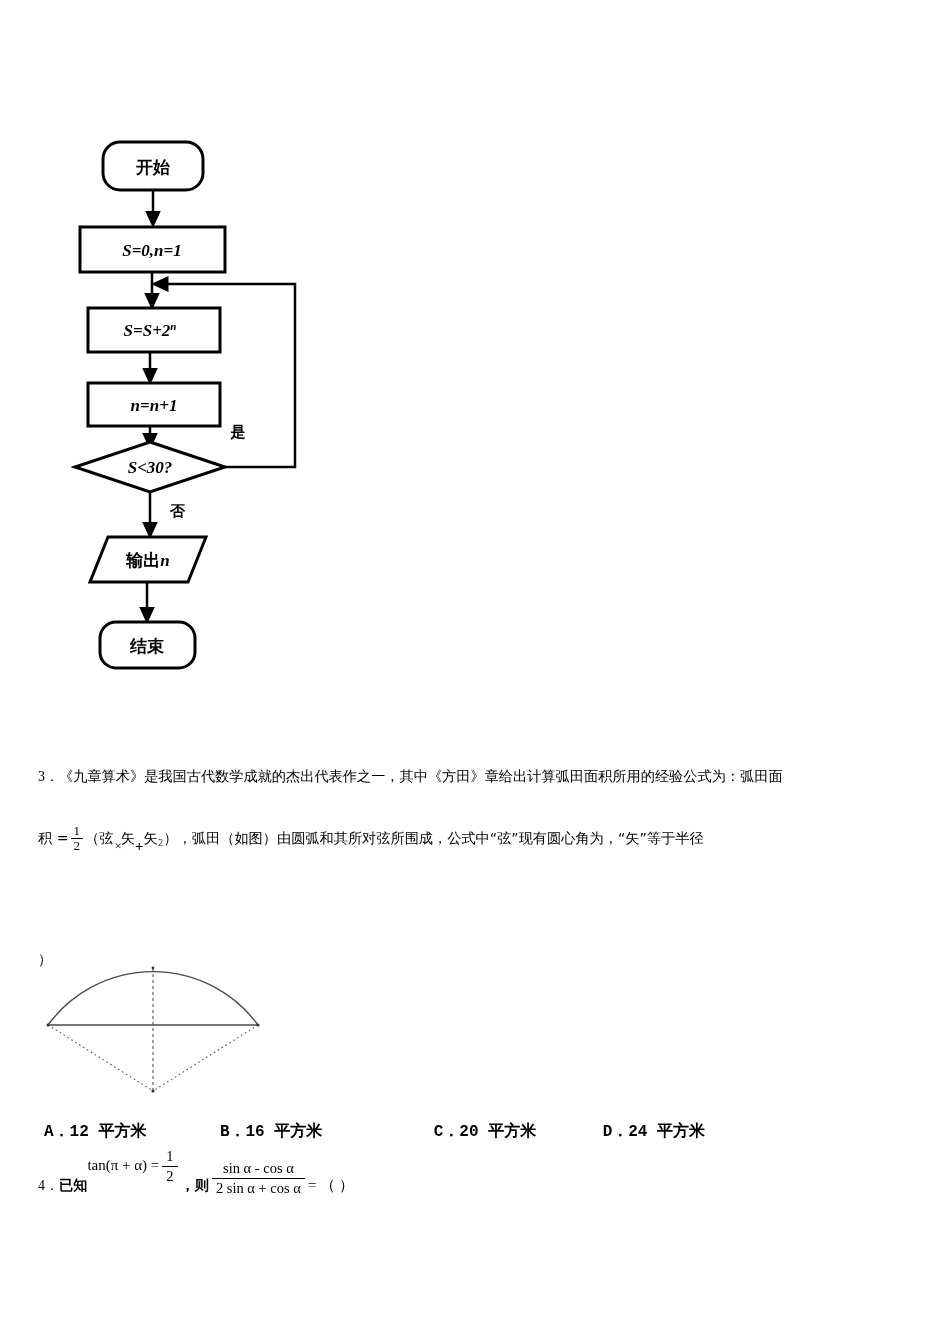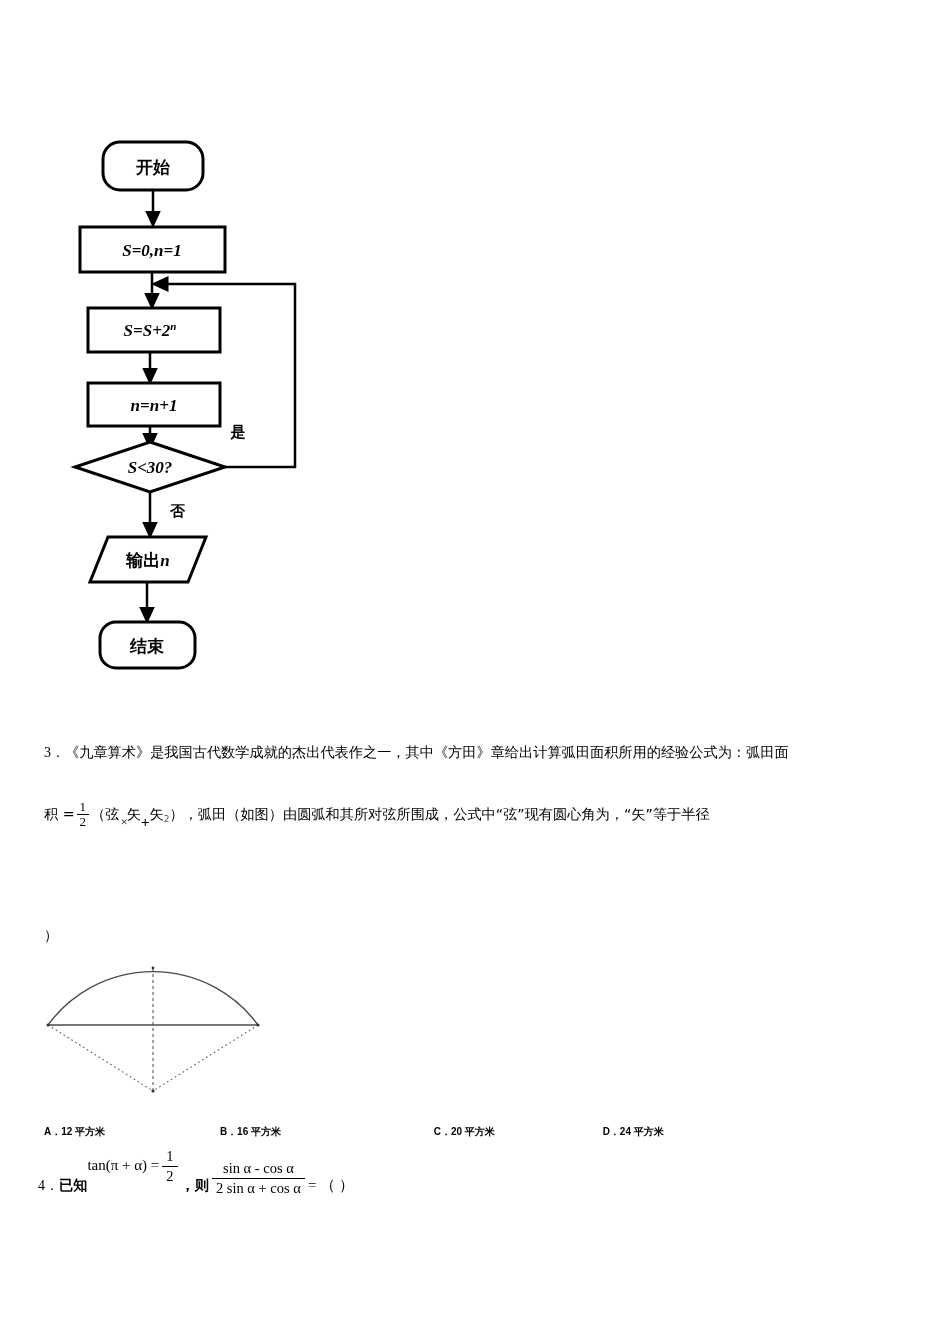--- a/index.html
+++ b/index.html
@@ -66,33 +66,34 @@
     width: 860px;
     font-size: 15.5px;
     font-weight: bold;
     font-family: "Liberation Serif", "DejaVu Serif", serif;
     white-space: nowrap;
   }
   .opt {
     display: inline-block;
   }
   .cn {
-    font-family: Liberation Sans, sans-serif;
-    font-size: 10px;
+    font-family: Liberation Mono, monospace;
+    font-size: 16px;
   }
 
   .qline {
     position: absolute;
-    left: 44px;
+    left: 38px;
     width: 880px;
     font-family: "DejaVu Sans", "Liberation Sans", sans-serif;
     font-size: 14.2px;
     line-height: 20px;
     color: #000;
     white-space: nowrap;
+    margin-top: 24px;
   }
   .qnum {
     font-family: "Liberation Serif", "DejaVu Serif", serif;
     font-size: 14px;
   }
 
   
   .frac {
     display: inline-block;
     vertical-align: -0.55em;

